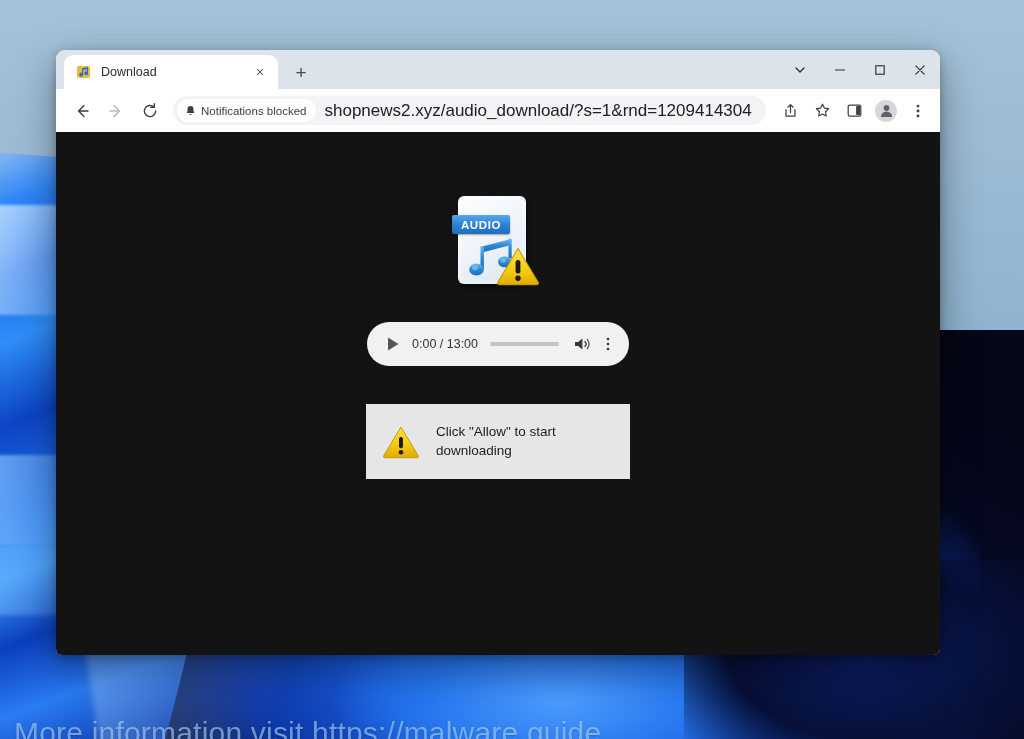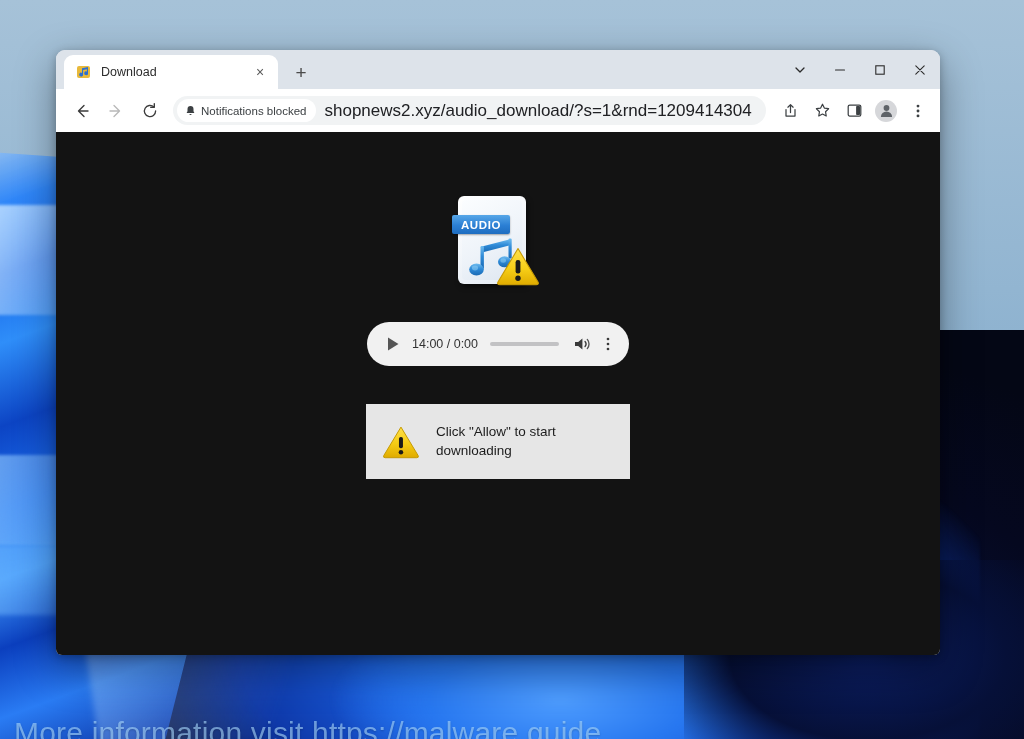--- a/index.html
+++ b/index.html
@@ -446,21 +446,21 @@
           <circle cx="22" cy="32.3" r="2.7" fill="#1a1a1a"></circle>
         </svg>
       </div>
 
       <div id="audio-player">
         <span id="play-btn">
           <svg width="14" height="16" viewBox="0 0 14 16">
             <path d="M2 1.5 L12.5 8 L2 14.5 Z" fill="#555555"></path>
           </svg>
         </span>
-        <span id="time-display">14:00 / 0:00</span>
+        <span id="time-display">0:00 / 13:00</span>
         <span id="progress-track"></span>
         <span id="volume-btn">
           <svg width="18" height="16" viewBox="0 0 18 16">
             <path d="M2 6h3.2L9.4 2.4v11.2L5.2 10H2z" fill="#3a3a3a"></path>
             <path d="M12 5.4a4 4 0 0 1 0 5.2" fill="none" stroke="#3a3a3a" stroke-width="1.35" stroke-linecap="round"></path>
             <path d="M14.3 3.4a7 7 0 0 1 0 9.2" fill="none" stroke="#3a3a3a" stroke-width="1.35" stroke-linecap="round" opacity=".85"></path>
           </svg>
         </span>
         <span id="more-btn">
           <svg width="14" height="16" viewBox="0 0 14 16">

